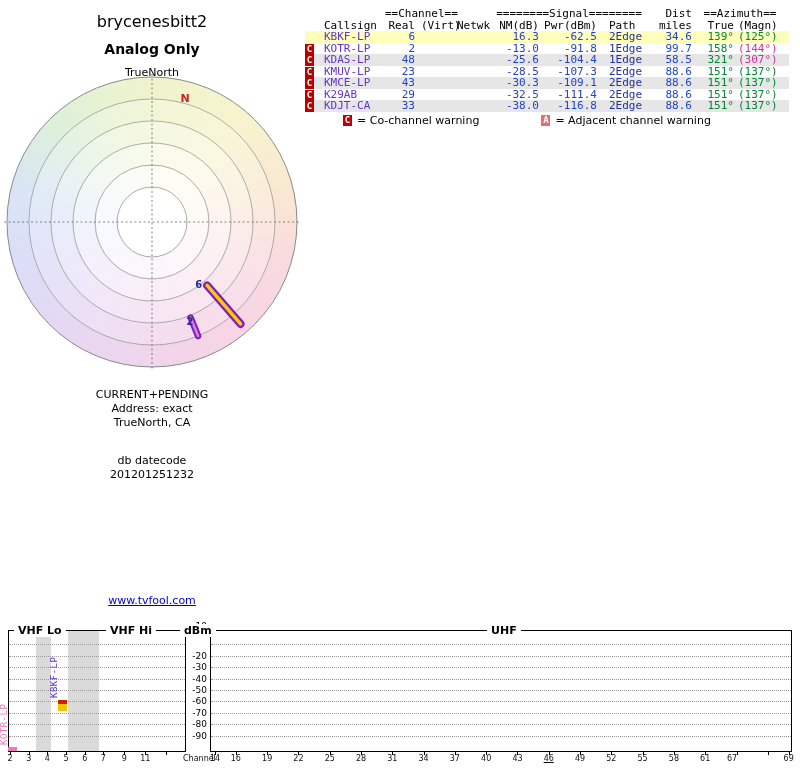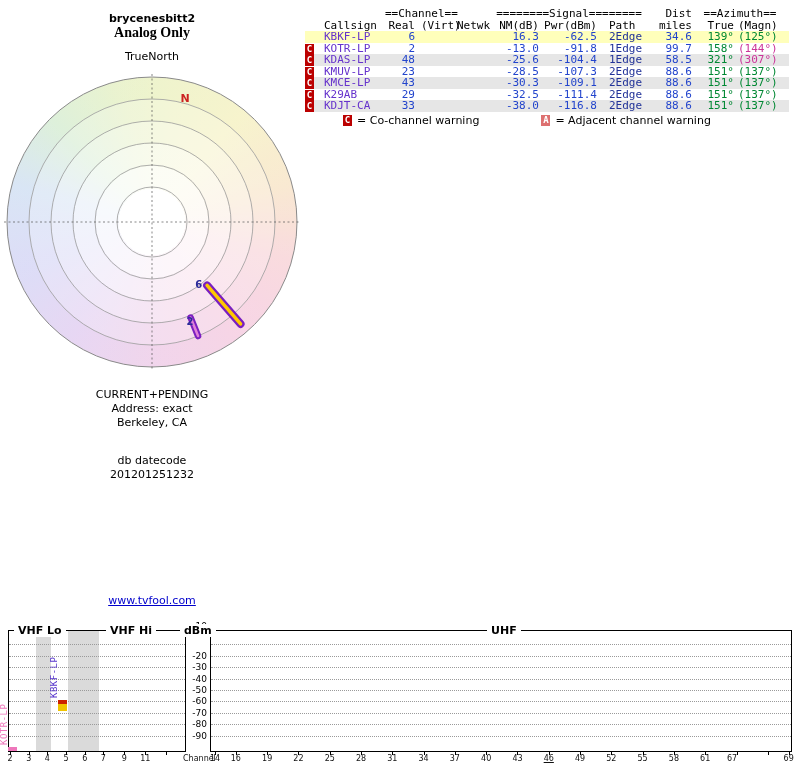--- a/index.html
+++ b/index.html
@@ -1,22 +1,22 @@
 <!DOCTYPE html>
 <html><head>
 <meta charset="utf-8">
 <style>
   html,body{margin:0;padding:0;background:#fff;}
   .page{position:relative;width:800px;height:768px;background:#fff;overflow:hidden;
         font-family:"DejaVu Sans","Liberation Sans",sans-serif;color:#000;}
 
   
   .title-block{position:absolute;left:2px;top:6px;width:300px;text-align:center;}
-  .ttl{font-size:11px;font-weight:bold;padding-top:6px;}
-  .sub{font-size:14px;font-weight:bold;font-family:Liberation Serif, serif;}
+  .ttl{font-size:16px;font-weight:normal;padding-top:6px;}
+  .sub{font-size:14px;font-weight:bold;margin-top:10px;}
   .tn{font-size:11px;margin-top:9px;}
 
   
   .radar{position:absolute;left:2px;top:72px;width:300px;height:300px;}
   .radar-disk{position:absolute;left:5px;top:5px;width:290px;height:290px;border-radius:50%;
     background:conic-gradient(from 0deg,
       #ecf2c6 0deg,#f6f2c6 40deg,#f8e6cc 75deg,#f8d6da 105deg,#f6cfe2 140deg,
       #f0cfe8 175deg,#e4d2f2 215deg,#d8d8f6 250deg,#d4e2f4 285deg,#d9eed6 315deg,
       #e7f1c9 345deg,#ecf2c6 360deg);}
   .radar-fade{position:absolute;left:5px;top:5px;width:290px;height:290px;border-radius:50%;
@@ -232,21 +232,21 @@
   <div class="legend">
     <span class="wbox">C</span>
     <span class="txt">= Co-channel warning</span>
     <span class="wbox adj grp2">A</span>
     <span class="txt">= Adjacent channel warning</span>
   </div>
 
   <div class="criteria">
     <div>CURRENT+PENDING</div>
     <div>Address: exact</div>
-    <div>Berkeley, CA</div>
+    <div>TrueNorth, CA</div>
     <div class="dbblock">
       <div>db datecode</div>
       <div>201201251232</div>
     </div>
   </div>
 
   <div class="linkwrap">
     <a href="#">www.tvfool.com</a>
   </div>
 

